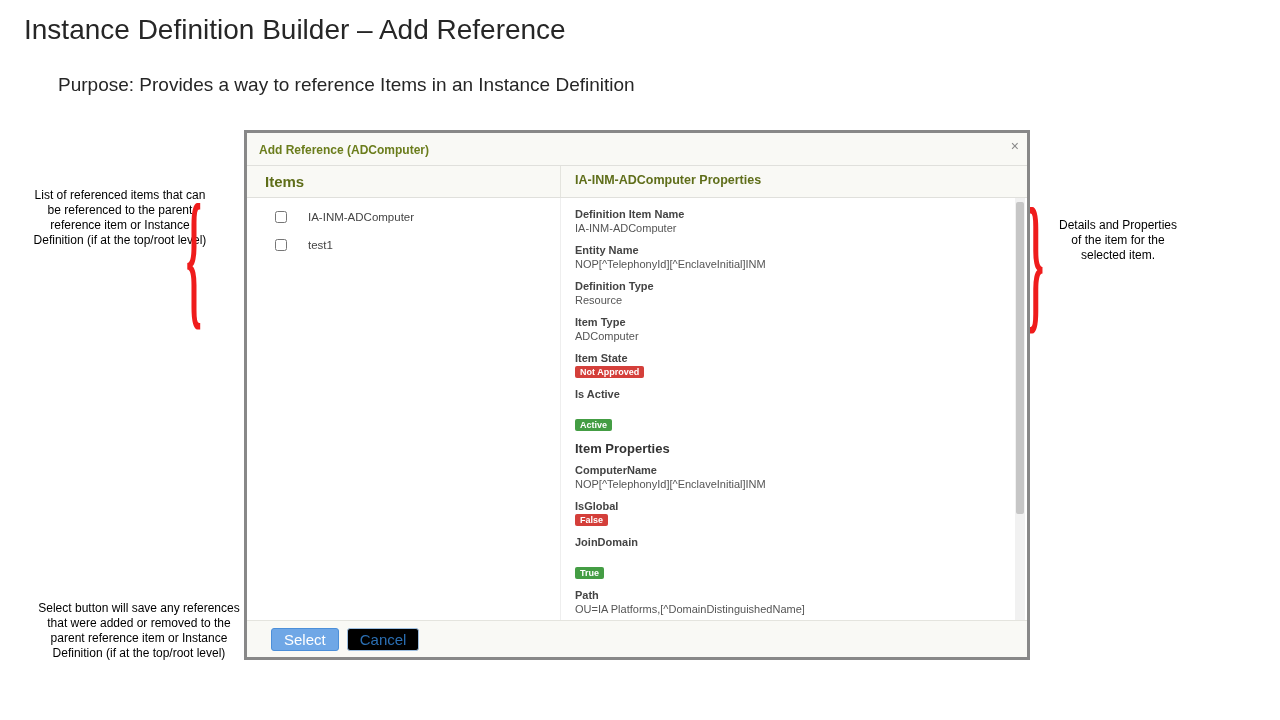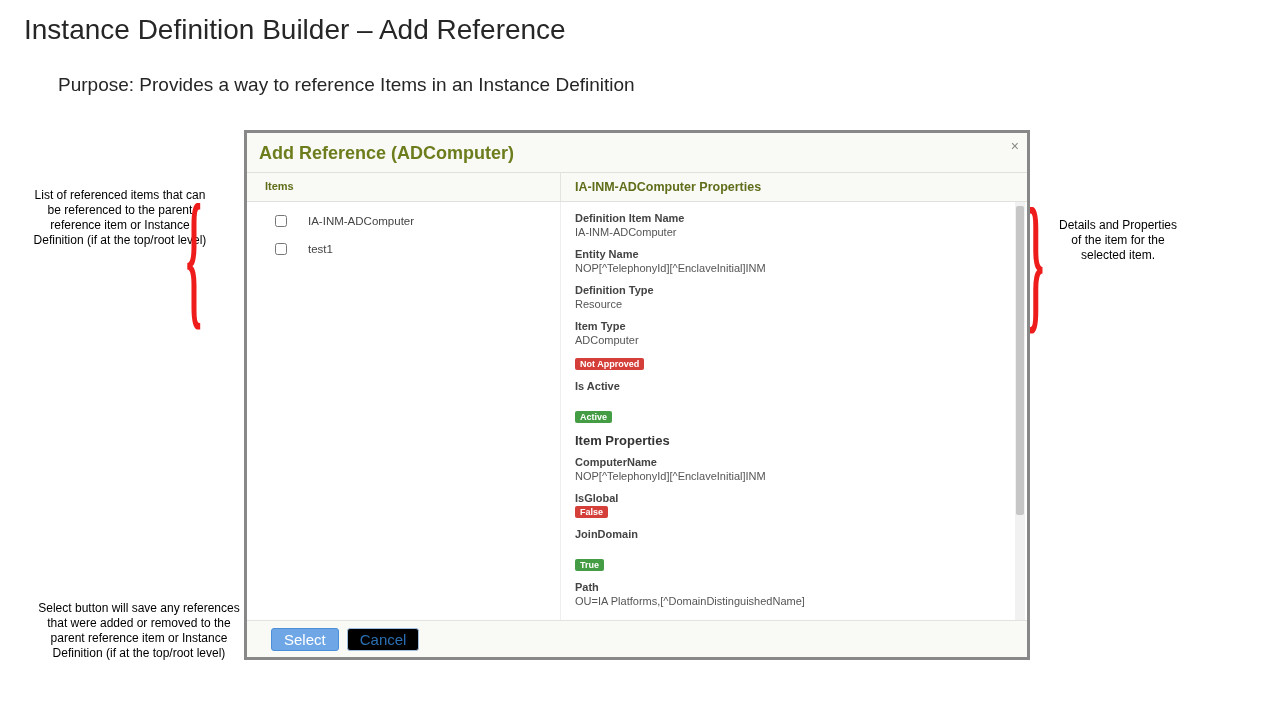--- a/index.html
+++ b/index.html
@@ -79,42 +79,42 @@
     flex-direction: column;
   }
   .dialog-header {
     position: relative;
     background: #f9f9f5;
     padding: 10px 12px 8px 12px;
   }
   .dialog-header-title {
     color: #6b7d1c;
     font-weight: 700;
-    font-size: 18px;
+    font-size: 12px;
   }
   .dialog-close {
     position: absolute;
     right: 8px; top: 6px;
     font-size: 14px;
     color: #888;
     cursor: pointer;
     line-height: 1;
   }
 
   .col-headers {
     display: flex;
     border-top: 1px solid #e0e0dc;
     border-bottom: 1px solid #e0e0dc;
     background: #f9f9f5;
   }
   .col-headers .col-left {
     width: 314px;
     padding: 7px 10px 7px 18px;
     font-weight: 700;
-    font-size: 11px;
+    font-size: 15px;
     color: #5f6e1a;
     border-right: 1px solid #e4e4de;
   }
   .col-headers .col-right {
     flex: 1;
     padding: 7px 10px 7px 14px;
     font-weight: 700;
     font-size: 12.5px;
     color: #5f6e1a;
   }
@@ -279,20 +279,21 @@
           <div class="label">Definition Type</div>
           <div class="val">Resource</div>
         </div>
 
         <div class="prop-block">
           <div class="label">Item Type</div>
           <div class="val">ADComputer</div>
         </div>
 
         <div class="prop-block">
+          <div class="label">Item State</div>
           <span class="tag red">Not Approved</span>
         </div>
 
         <div class="prop-block">
           <div class="label">Is Active</div>
           <span class="tag green">Active</span>
         </div>
 
         <div class="sub-header">Item Properties</div>
 

